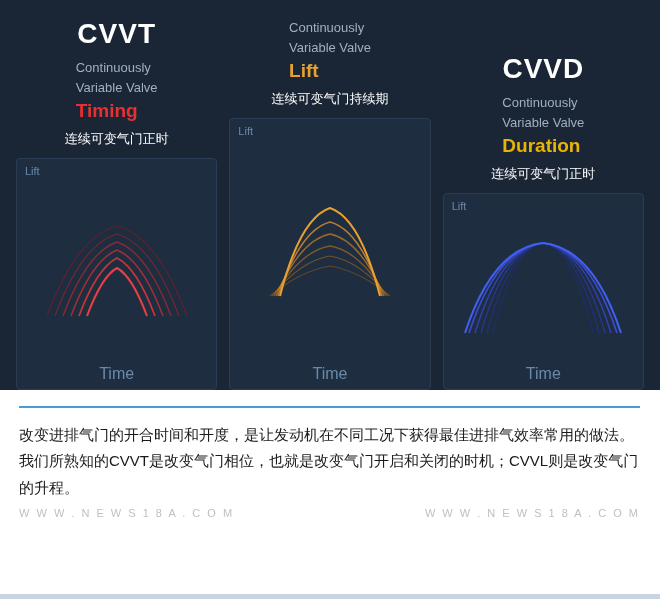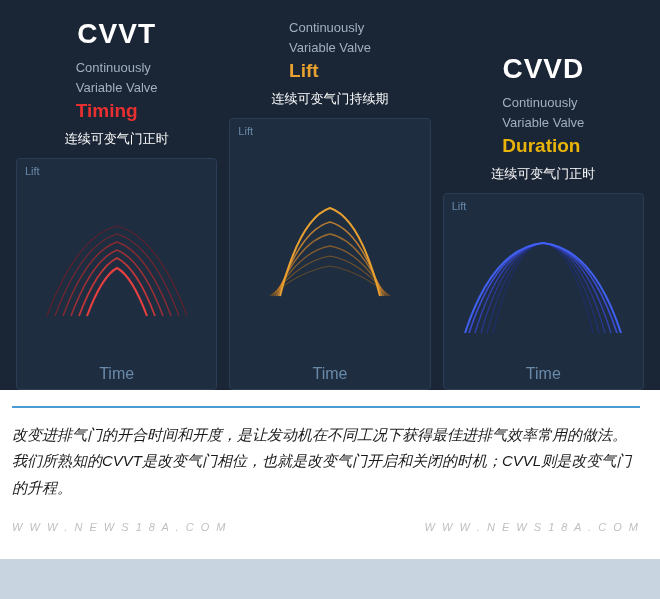--- a/index.html
+++ b/index.html
@@ -89,36 +89,35 @@
 
     .time-label {
       color: #6a8aaa;
       font-size: 16px;
       text-align: center;
     }
 
     
     .bottom-section {
       background: #ffffff;
-      padding: 16px 20px 10px 12px;
-      height: 169px;
-      font-style: italic;
+      padding: 16px 20px 10px 19px;
+      height: 204px;
     }
 
     .bottom-text {
       color: #1a1a1a;
       font-size: 15px;
       line-height: 1.75;
       font-weight: 500;
     }
 
     .watermark-row {
       display: flex;
       justify-content: space-between;
-      margin-top: 20px;
+      margin-top: 6px;
       gap: 36px;
     }
 
     .watermark {
       color: #c0c0c0;
       font-size: 11px;
       letter-spacing: 2px;
     }
 
     .divider-line {

